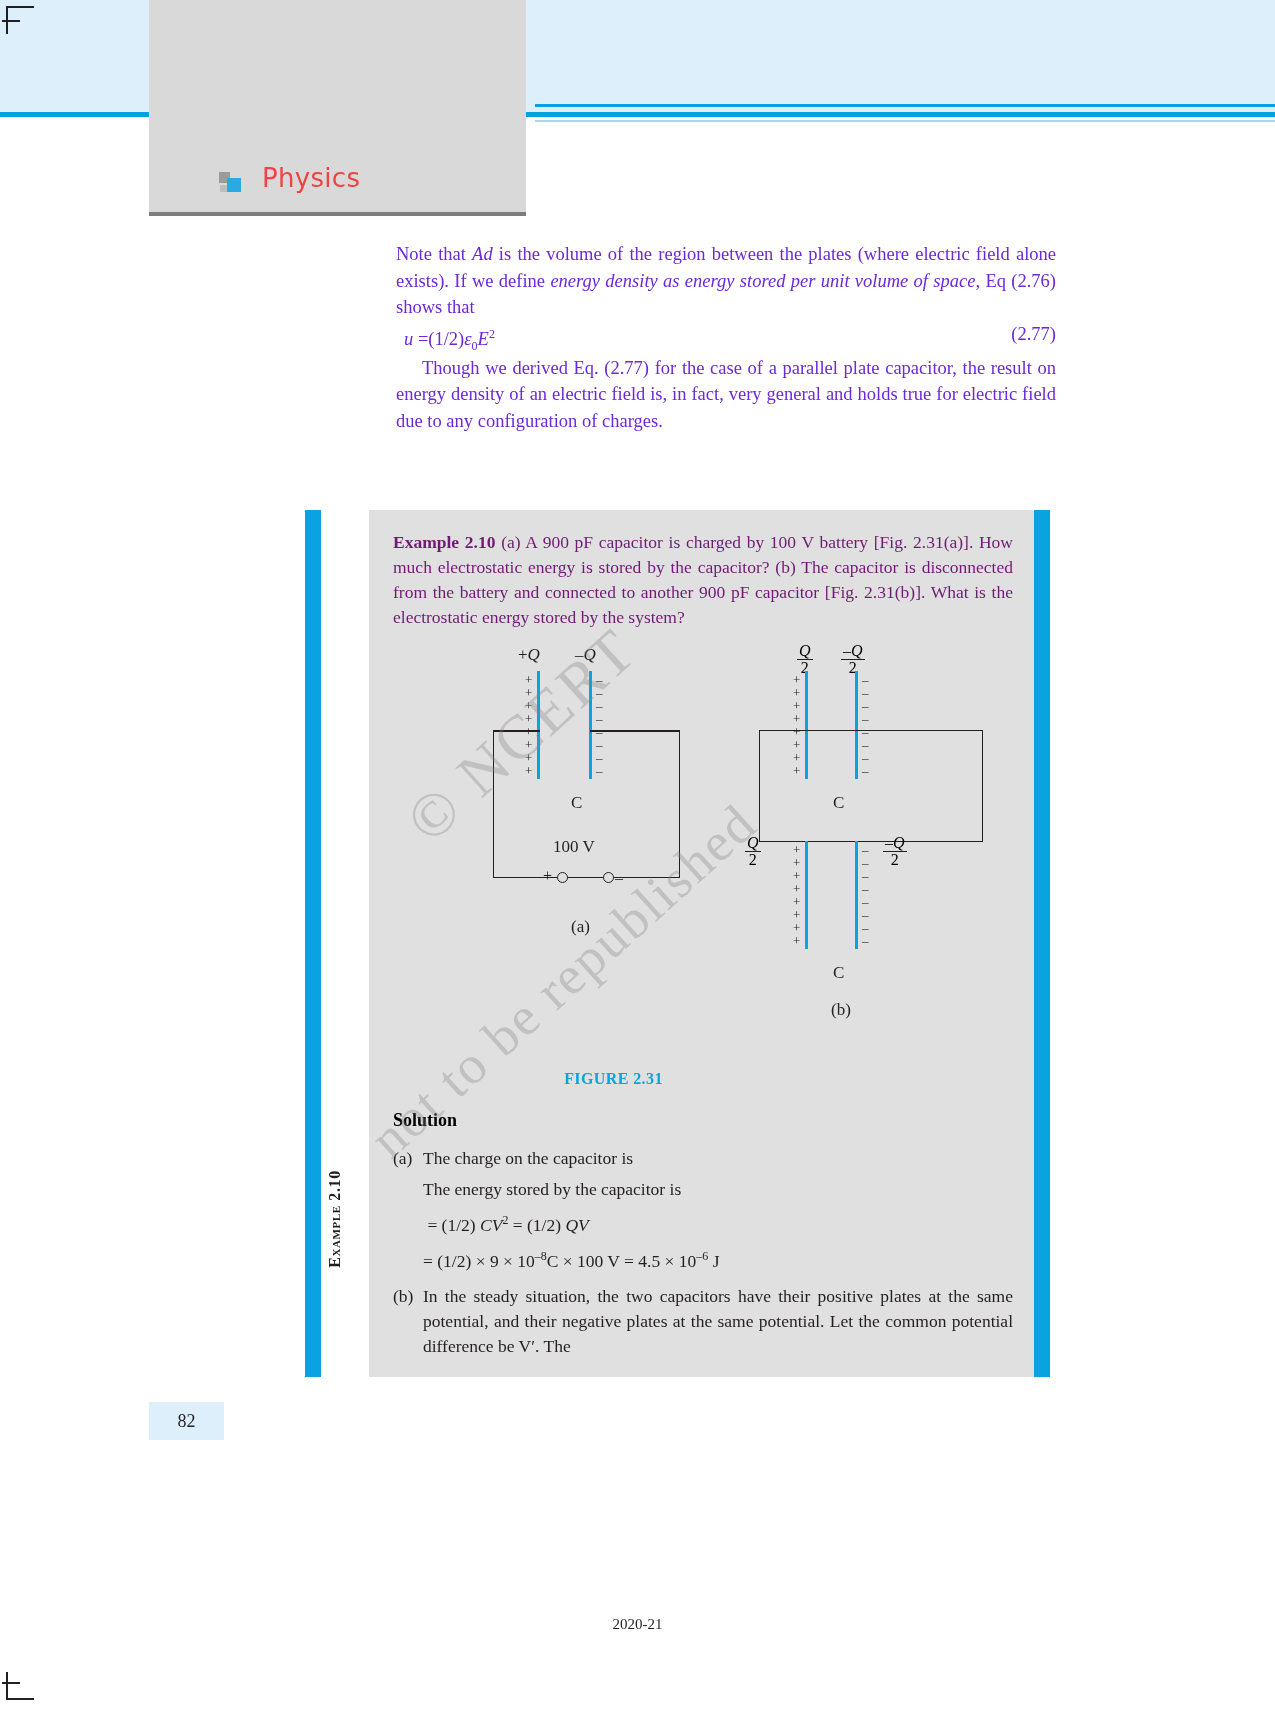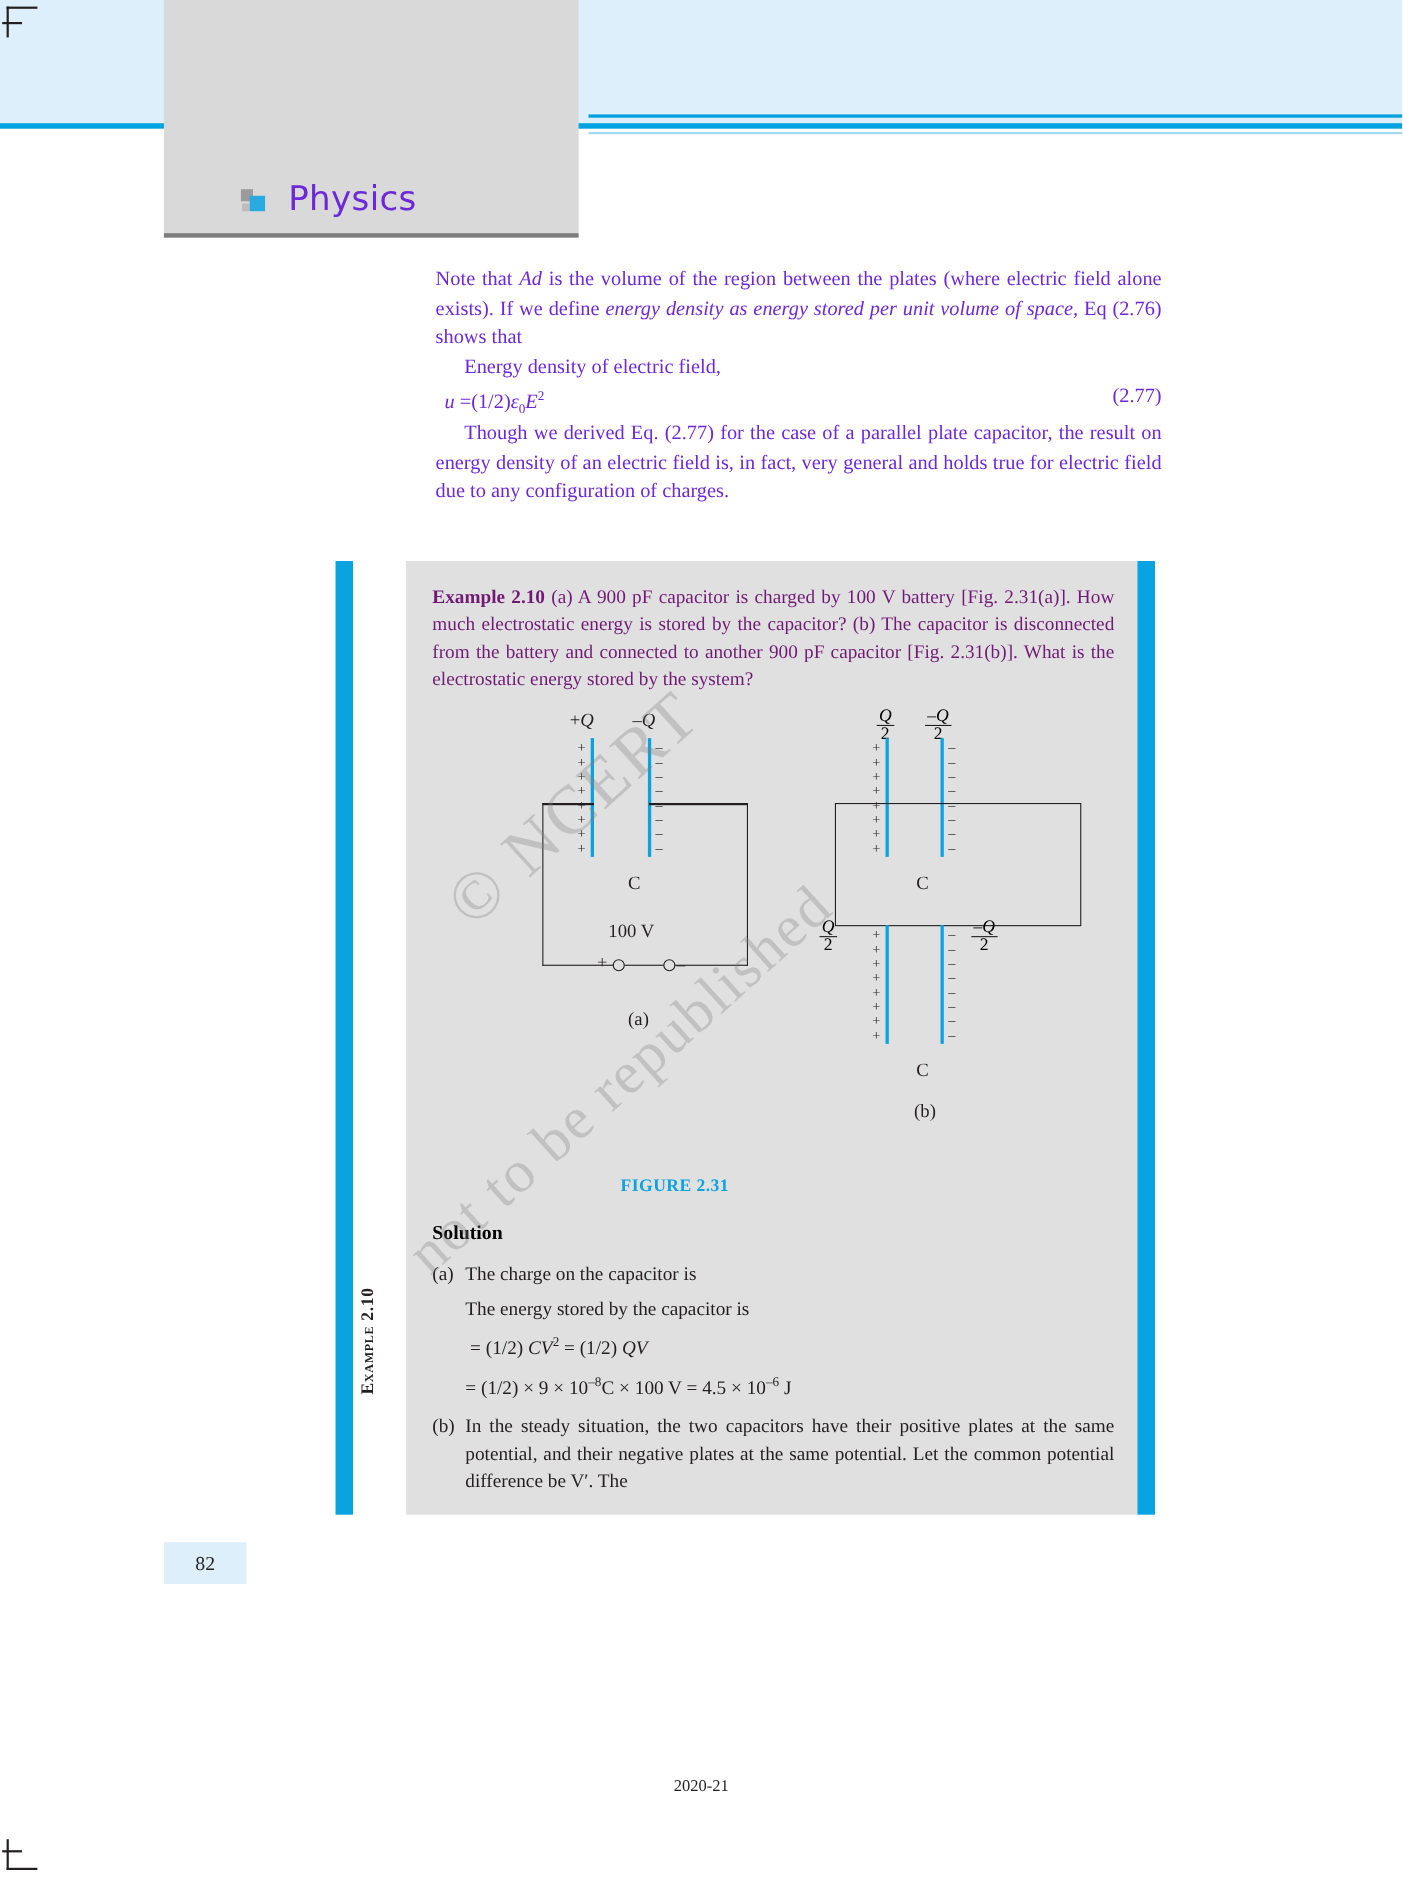--- a/index.html
+++ b/index.html
@@ -80,22 +80,22 @@
   .title-underline {
     position: absolute;
     left: 149px; top: 212px;
     width: 377px; height: 4px;
     background: #7d7d7d;
   }
   .subject-title {
     position: absolute;
     left: 262px; top: 163px;
     font-family: "DejaVu Sans", sans-serif;
-    font-size: 31px;
-    color: #6d28d9;
+    font-size: 26px;
+    color: #ef4444;
     letter-spacing: .3px;
   }
   .logo-mark {
     position: absolute;
     left: 219px; top: 172px;
     width: 26px; height: 22px;
   }
   .logo-mark .sq-grey {
     position: absolute; left: 0; top: 0;
     width: 11px; height: 11px; background: #9b9b9b;
@@ -329,21 +329,20 @@
     <div class="sq-grey"></div>
     <div class="sq-grey2"></div>
     <div class="sq-blue"></div>
   </div>
   <div class="subject-title">Physics</div>
 
   <div class="body-col">
     <p>
       <span class="indent-span">Note that </span><i class="it">Ad</i><span> is the volume of the region between the plates (where electric field alone exists). If we define </span><i class="it">energy density as energy stored per unit volume of space</i><span>, Eq (2.76) shows that</span>
     </p>
-    <p class="indent">Energy density of electric field,</p>
 
     <div class="eq-line">
       <span>
         <i class="it">u</i> =(1/2)<i class="it">ε</i><sub class="sm">0</sub><i class="it">E</i><sup class="sm">2</sup>
       </span>
       <span class="eq-num">(2.77)</span>
     </div>
 
     <p class="indent para-gap">Though we derived Eq. (2.77) for the case of a parallel plate capacitor, the result on energy density of an electric field is, in fact, very general and holds true for electric field due to any configuration of charges.</p>
   </div>

